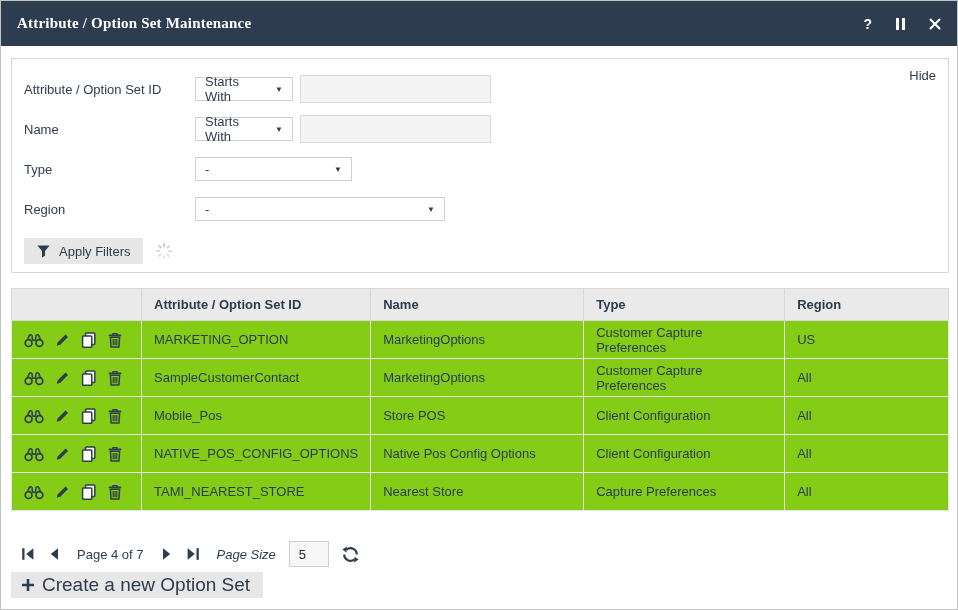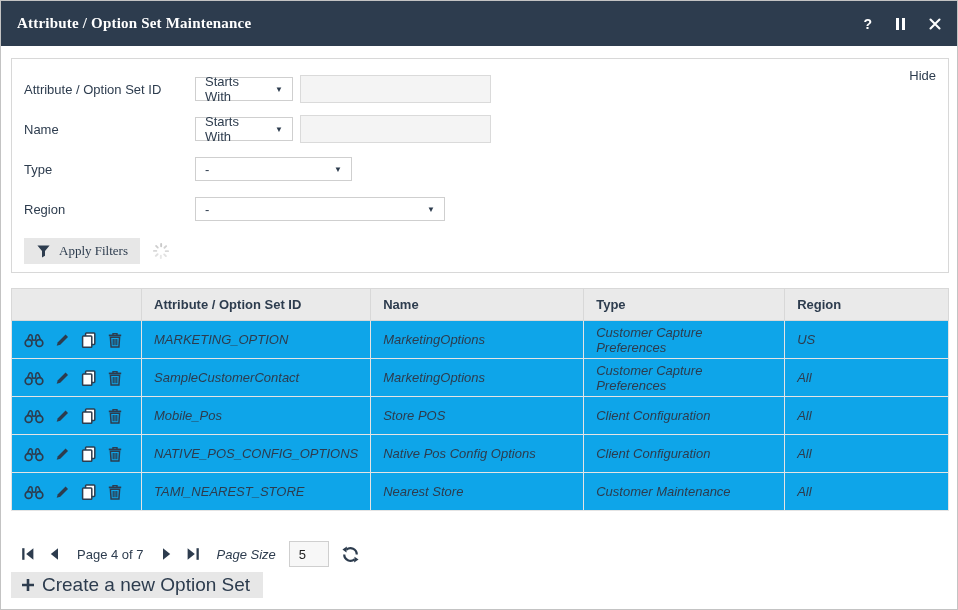--- a/index.html
+++ b/index.html
@@ -48,36 +48,35 @@
   .dd-region{width:250px;}
   .dd-arrow{font-size:8px;color:var(--navy);margin-left:8px;}
   .ftext{
     width:191px;height:28px;margin-left:7px;border:1px solid #dadada;
     background:var(--input-bg);font-size:13px;padding:0 8px;color:var(--navy);
   }
   .filter-actions{position:absolute;left:12px;top:179px;display:flex;align-items:center;}
   .gbtn{
     height:26px;background:var(--btn-bg);border:none;display:inline-flex;
     align-items:center;gap:8px;padding:0 12px;font-size:13px;color:var(--navy);
-    cursor:pointer;margin-right:7px;font-family:Liberation Serif, serif;
+    cursor:pointer;margin-right:7px;font-family:Liberation Sans, sans-serif;
   }
   .spinner{margin-left:6px;display:flex;}
   
   table.grid{
     position:absolute;left:10px;top:287px;width:938px;
     border-collapse:collapse;font-size:13px;color:var(--navy);
   }
   table.grid th{
     height:32px;background:var(--header-bg);text-align:left;
     font-weight:bold;padding:0 12px;border:1px solid var(--border);
   }
   table.grid td{
     height:38px;padding:0 12px;border:1px solid var(--row-border);
-    background:#0ea5e9;
-    font-style:italic;
+    background:#84cc16;
   }
   table.grid{border:1px solid var(--border);}
   td.actions{padding:0 0 0 17px;}
   .action-icons{display:flex;align-items:center;gap:11px;}
   .aicon{display:flex;align-items:center;cursor:pointer;}
   
   .pagination{
     position:absolute;left:20px;top:538px;height:30px;
     display:flex;align-items:center;gap:13px;font-size:13px;color:var(--navy);
   }
@@ -396,21 +395,21 @@
               </span>
           <span class="aicon">
                 <svg width="14" height="16" viewBox="0 0 14 16">
                   <use href="#i-trash"></use>
                 </svg>
               </span>
         </div>
           </td>
         <td>TAMI_NEAREST_STORE</td>
         <td>Nearest Store</td>
-        <td>Customer Maintenance</td>
+        <td>Capture Preferences</td>
         <td>All</td>
       </tr>
     </tbody>
   </table>
 
   <div class="pagination">
     <span class="pg-icon">
         <svg width="14" height="14" viewBox="0 0 14 14">
           <use href="#i-first"></use>
         </svg>

